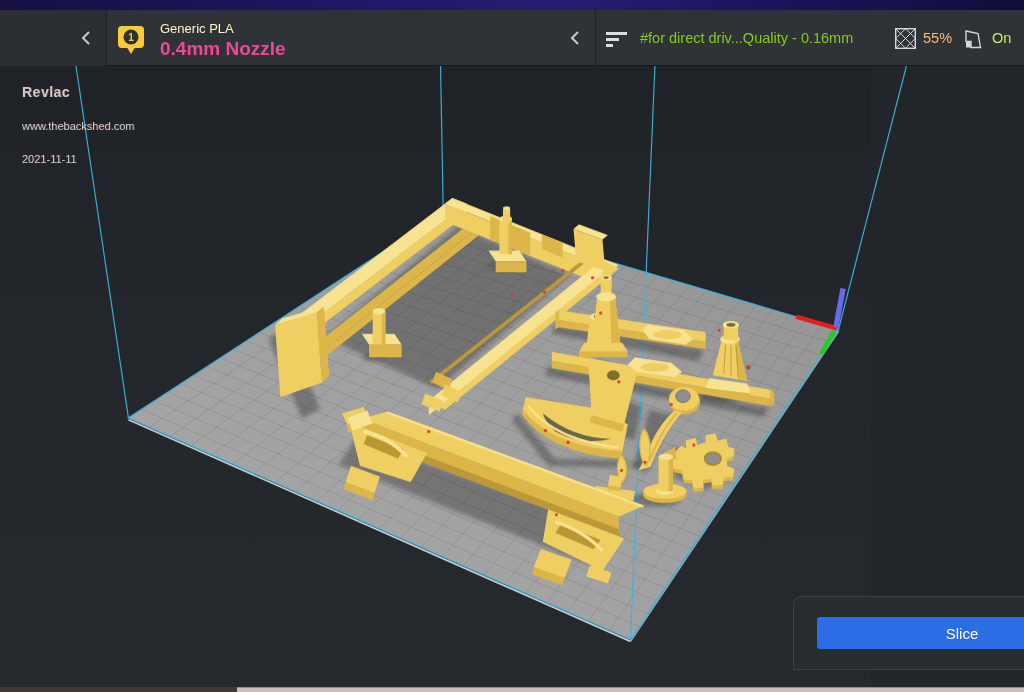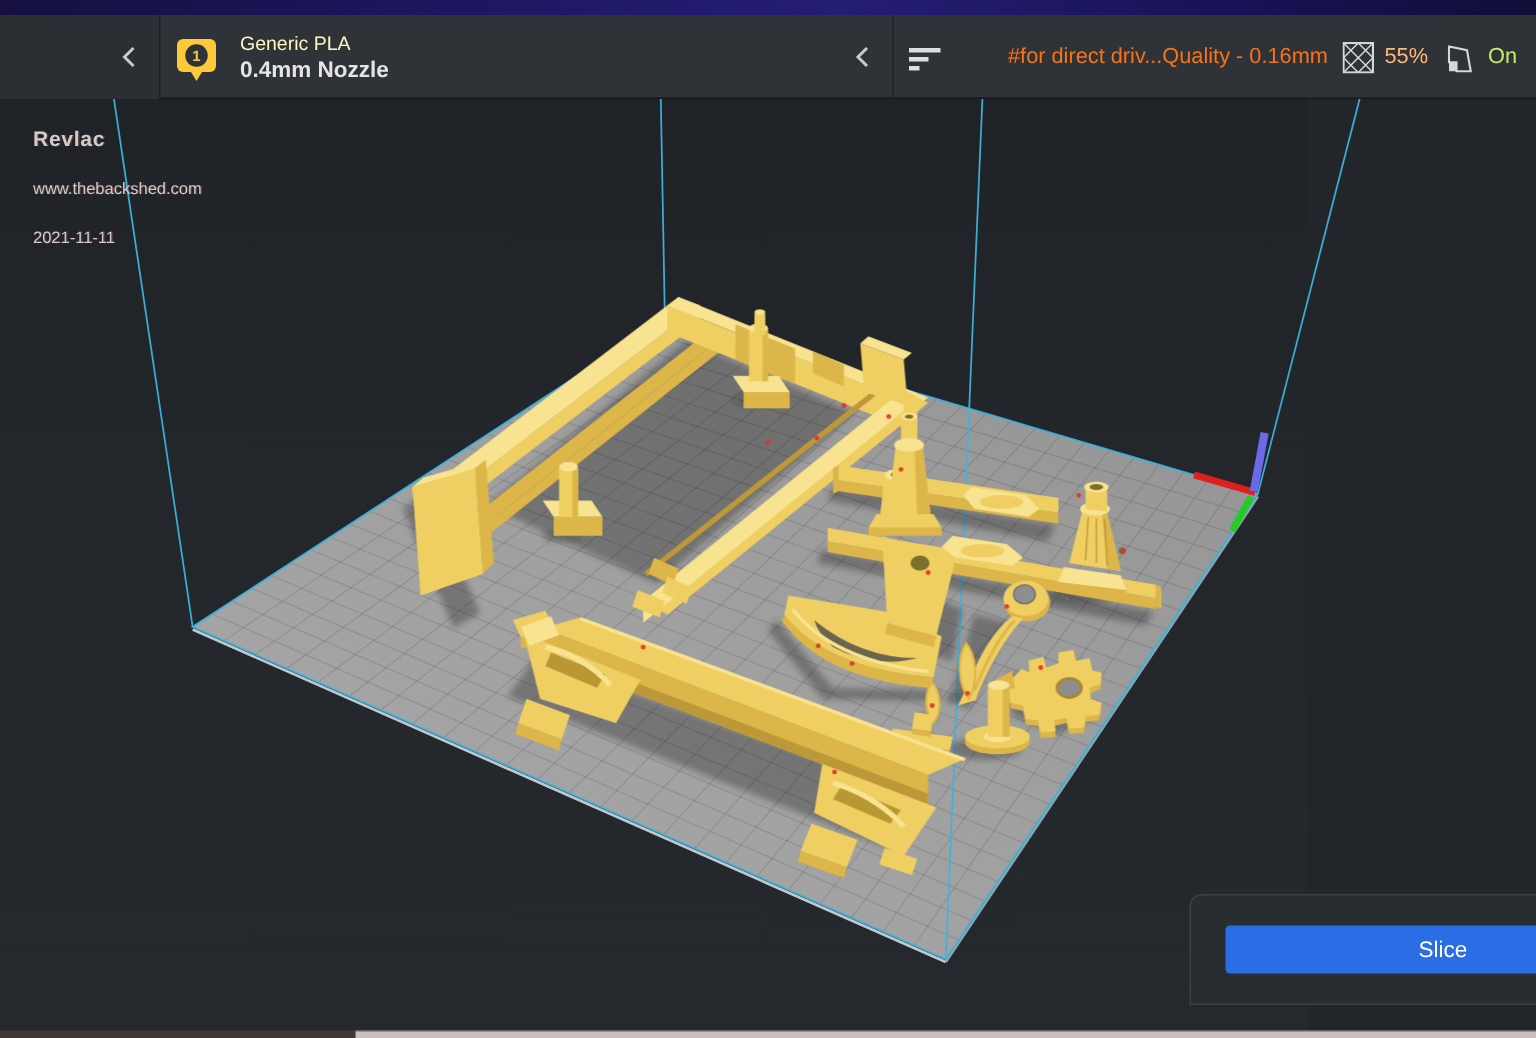--- a/index.html
+++ b/index.html
@@ -11,23 +11,23 @@
   body{background:#000;font-family:"Liberation Sans",sans-serif}
   .app{position:relative;width:1024px;height:692px;overflow:hidden;background:var(--viewport-bg)}
   .top-strip{position:absolute;left:0;top:0;width:1024px;height:10px;
     background:linear-gradient(90deg,#151040 0%,#1d1762 30%,#241d74 55%,#181357 80%,#100d38 100%)}
   .toolbar{position:absolute;left:0;top:10px;width:1024px;height:56px;background:var(--toolbar-bg);border-bottom:1px solid #15171a}
   .toolbar-left-zone{position:absolute;left:0;top:0;width:106px;height:56px;background:#2b2f33}
   .vdiv{position:absolute;top:0;width:1px;height:56px;background:#1e2125}
   .chev-btn{position:absolute;top:20px;width:18px;height:16px;cursor:pointer;background:none;border:none}
   .mat-badge{position:absolute;left:116px;top:13px;width:30px;height:32px}
   .mat-name{position:absolute;left:160px;top:11px;font-size:13px;color:#fef9c3;white-space:nowrap}
-  .mat-nozzle{position:absolute;left:160px;top:28px;font-size:15px;font-weight:bold;color:#e5e5e5;white-space:nowrap}
+  .mat-nozzle{position:absolute;left:160px;top:28px;font-size:19px;font-weight:bold;color:#ec4899;white-space:nowrap}
   .ps-icon{position:absolute;left:606px;top:20px}
-  .ps-text{position:absolute;left:672px;top:12px;font-size:14.5px;color:#f97316;line-height:32px;white-space:nowrap}
+  .ps-text{position:absolute;left:640px;top:12px;font-size:14.5px;color:#84cc16;line-height:32px;white-space:nowrap}
   .infill-icon{position:absolute;left:895px;top:18px}
   .infill-val{position:absolute;left:923px;top:12px;font-size:14.5px;color:#fdba74;line-height:32px}
   .support-icon{position:absolute;left:963px;top:19px}
   .support-val{position:absolute;left:992px;top:12px;font-size:14.5px;color:#bef264;line-height:32px}
   .viewport{position:absolute;left:0;top:66px;width:871px;height:626px;
     background:linear-gradient(180deg,#1f2327 0%,#23272b 40%,#25292d 100%)}
   .scene{position:absolute;left:0;top:0}
   .watermark{position:absolute;left:22px;top:18px;color:#d0cccc;text-shadow:1px 0 0 rgba(190,90,90,.35)}
   .wm-title{font-size:14px;font-weight:600;letter-spacing:.5px}
   .wm-sub{font-size:11px;margin-top:18px;line-height:16px}

